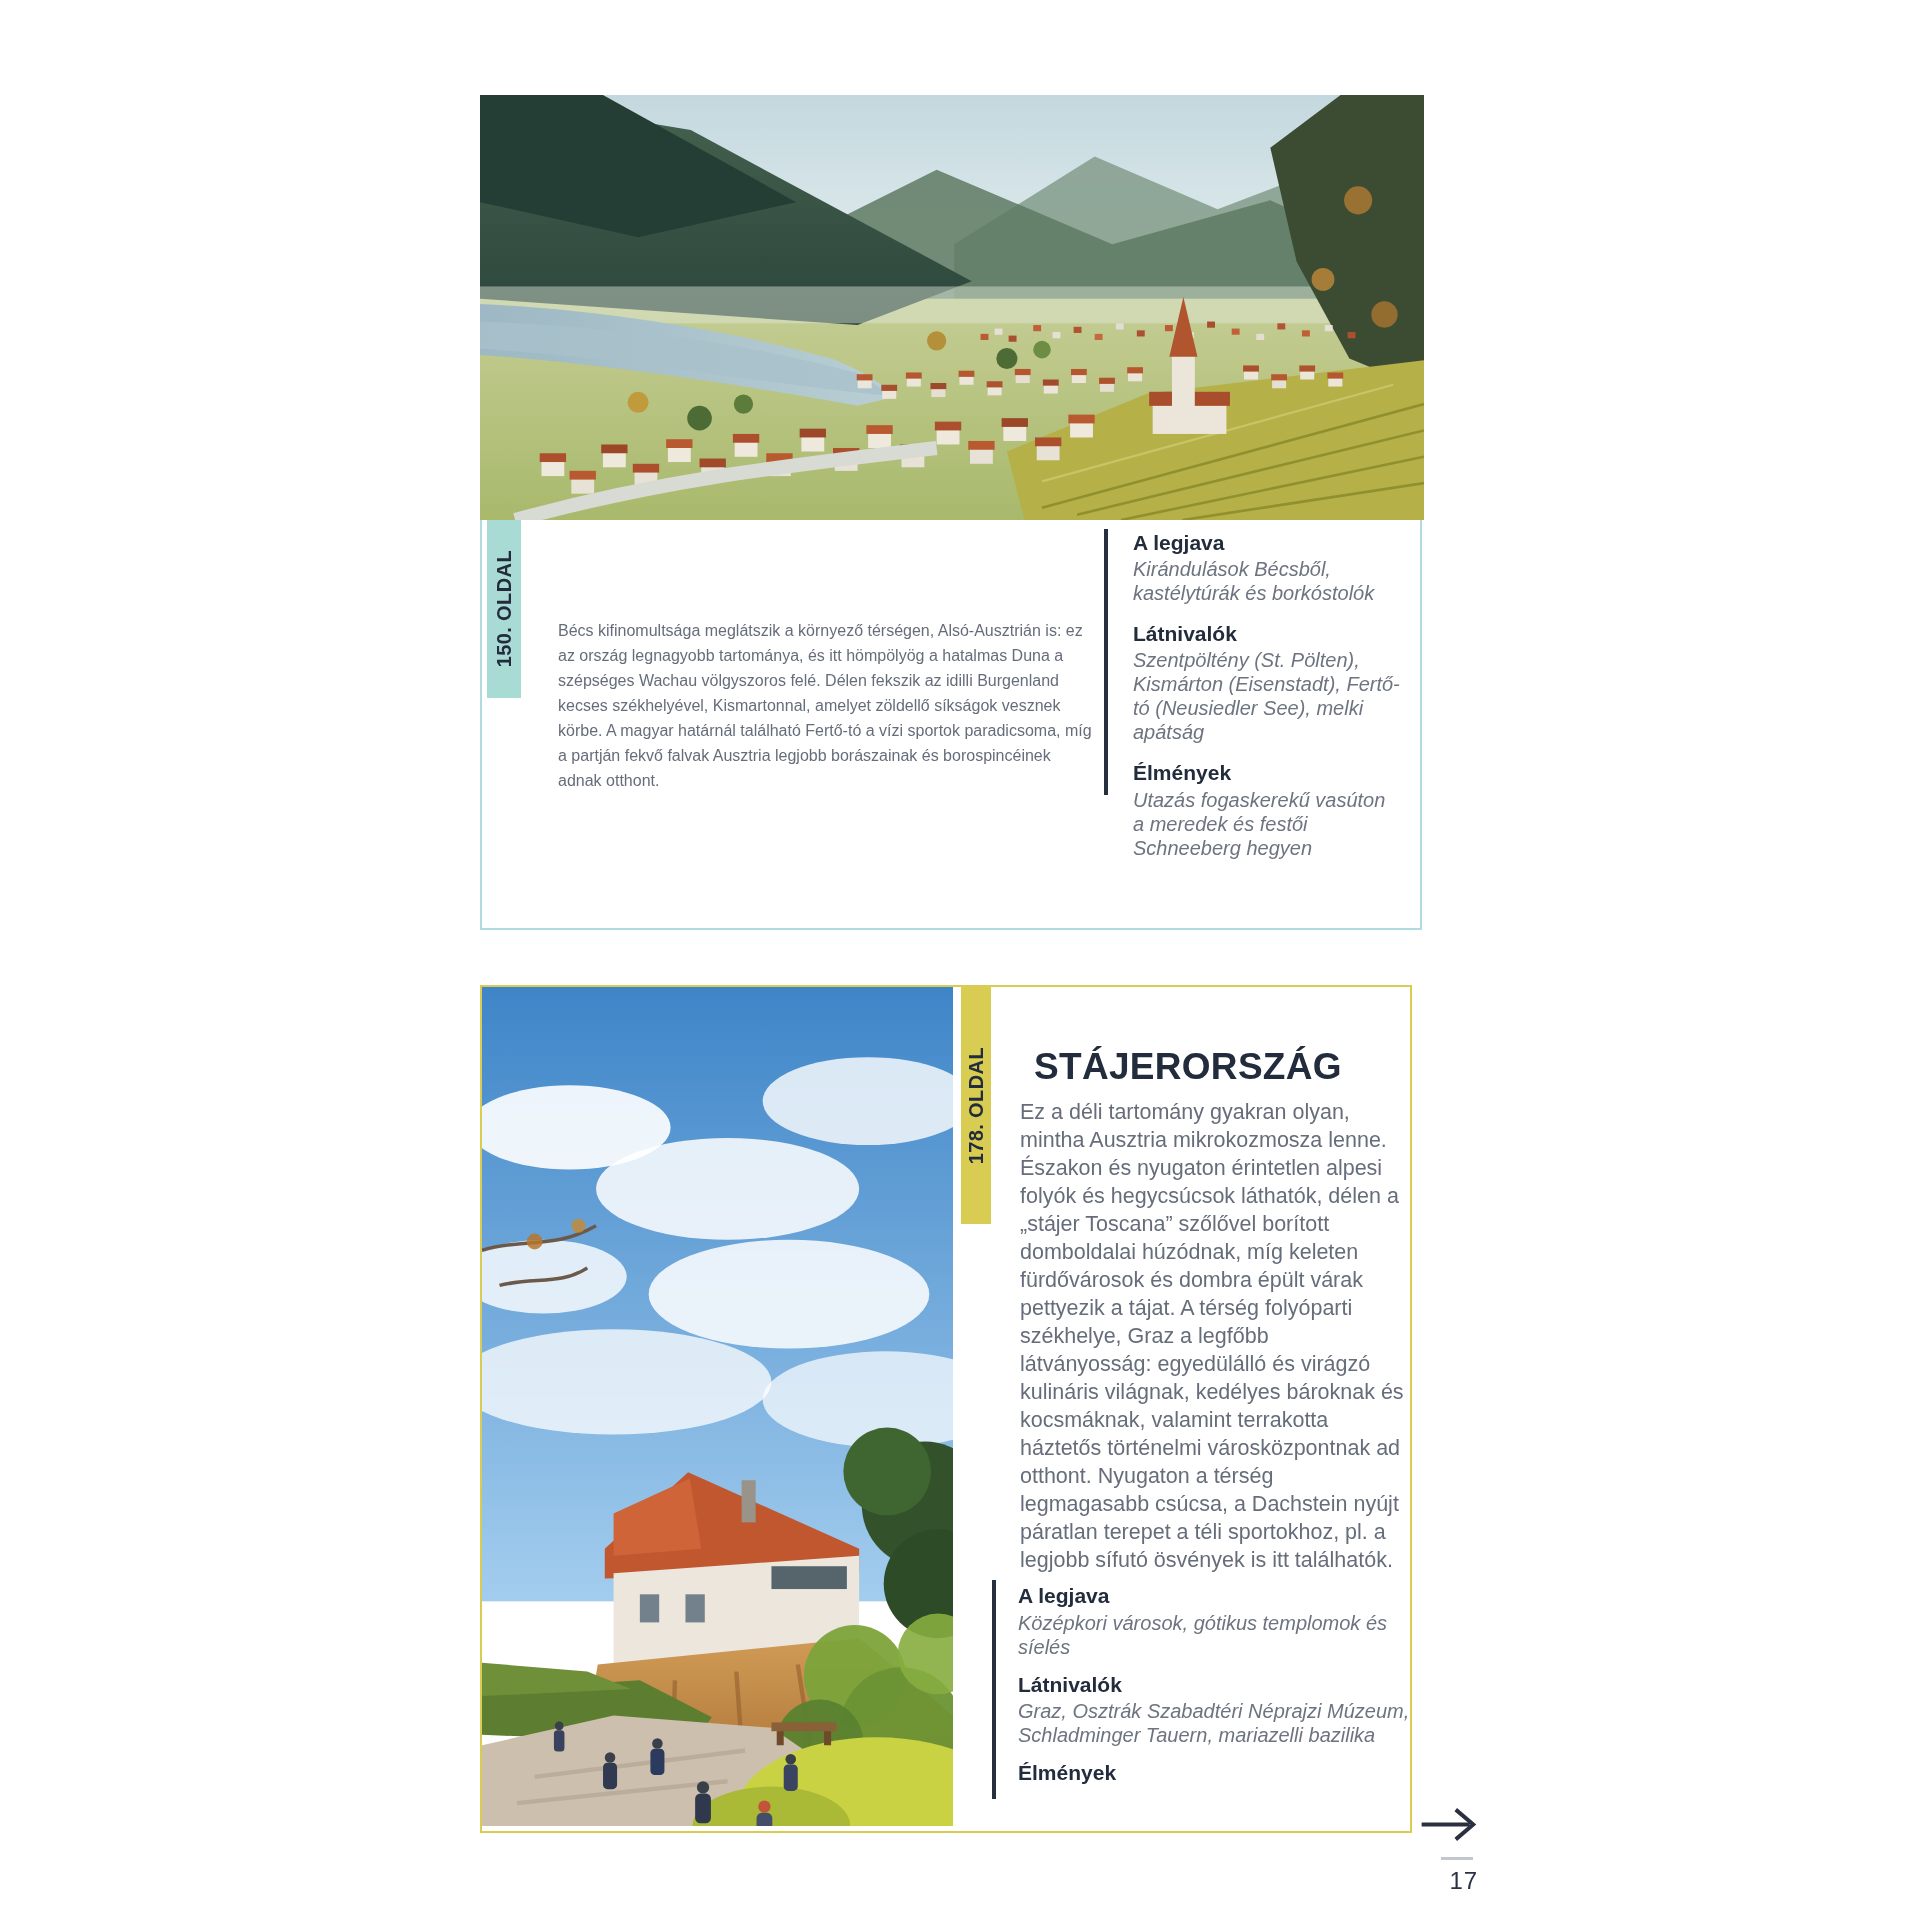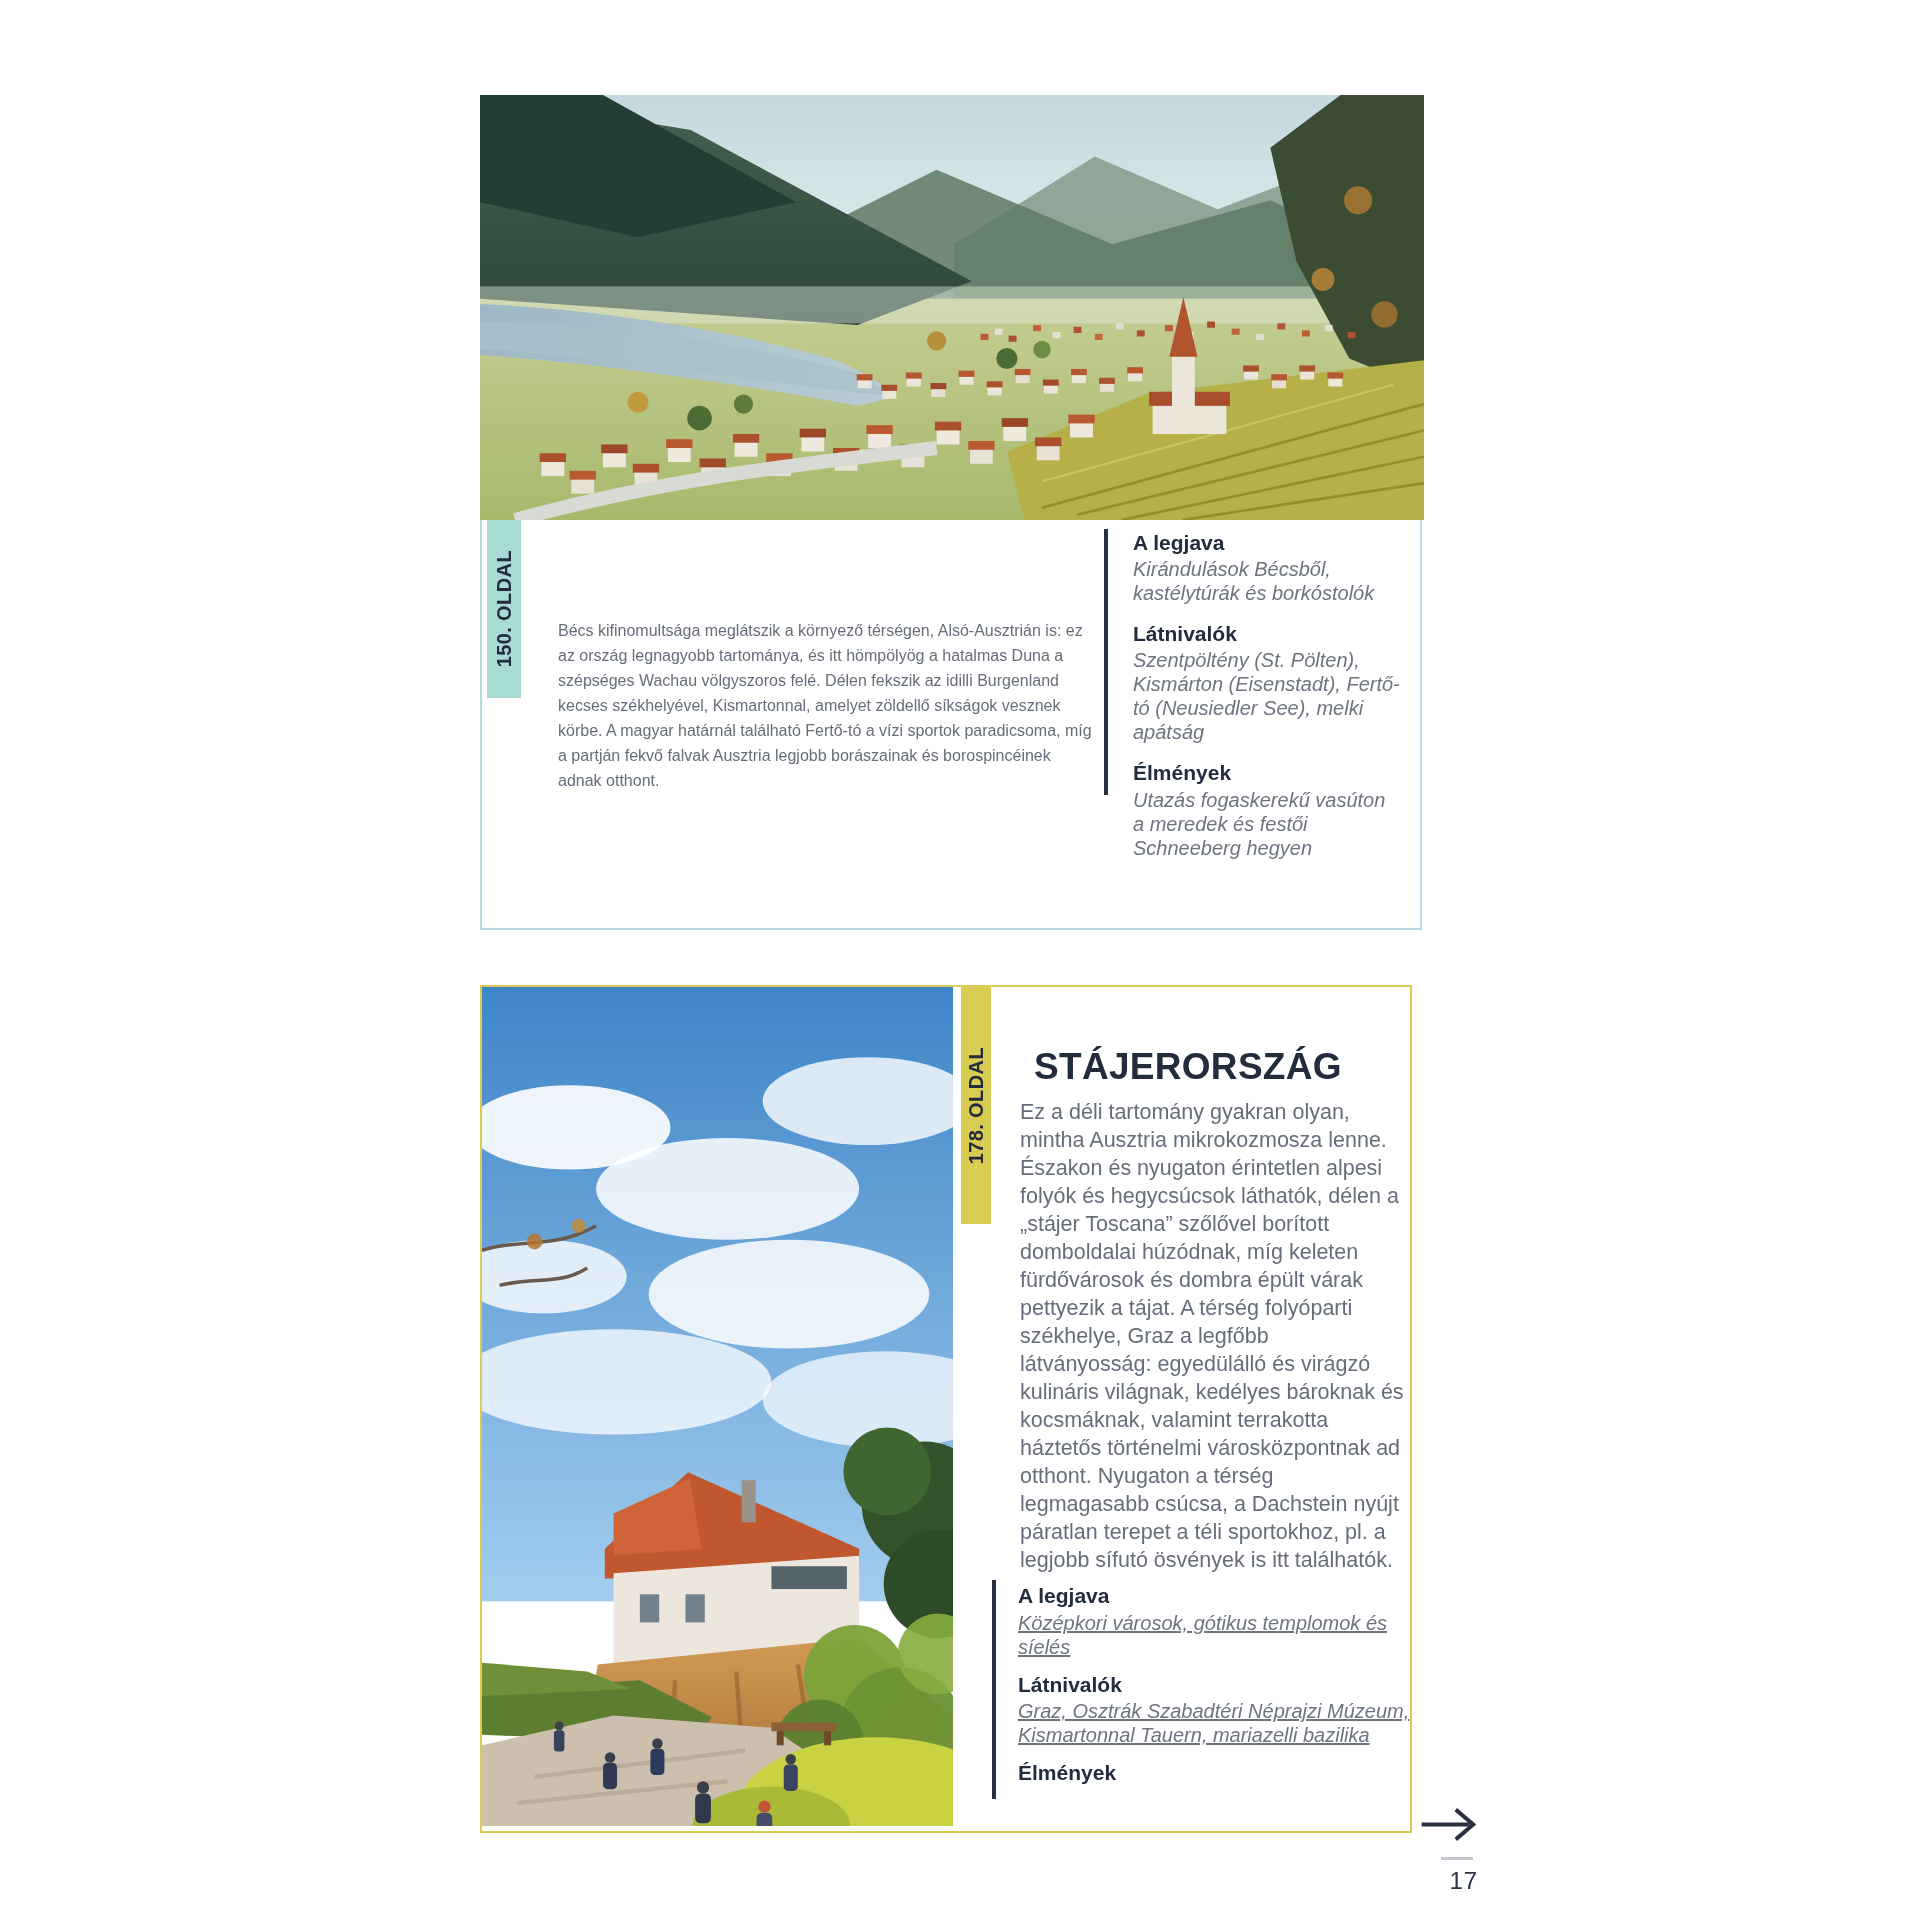--- a/index.html
+++ b/index.html
@@ -41,21 +41,21 @@
   .photo2 svg{display:block;width:100%;height:100%;}
   .strip-yellow{left:479px;top:0;width:30px;height:237px;}
   .col2{position:absolute;left:538px;top:0;width:377px;}
   .title2{position:absolute;left:0;top:46px;margin:14px;color:var(--navy);
     font-size:37px;line-height:40px;font-weight:700;letter-spacing:0.3px;}
   .body2{position:absolute;left:0;top:111px;width:384px;margin:0;
     font-size:21.5px;line-height:28px;color:var(--body-text);}
   .d2{left:510px;top:593px;height:219px;}
   .sections2{position:absolute;left:536px;top:597px;width:395px;}
   .sections2 .sideitem{margin-bottom:14px;}
-  .sections2 .sideitem p{line-height:24px;text-decoration:underline;}
+  .sections2 .sideitem p{line-height:24px;}
   .roman{font-style:normal;}
   
   .next-arrow{position:absolute;left:1419px;top:1805px;width:63px;height:39px;}
   .folio{position:absolute;left:1436px;top:1857px;width:42px;text-align:center;}
   .folio-rule{width:32px;height:2.6px;background:#c3c7cd;margin:0 auto 7px auto;}
   .folio-num{font-size:24px;font-weight:400;color:#2a3242;letter-spacing:0.9px;text-align:right;}
 </style>
 </head>
 <body>
 
@@ -390,21 +390,21 @@
 
     <div class="vdivider d2"></div>
 
     <div class="sections2">
       <div class="sideitem">
         <h3>A legjava</h3>
         <p>Középkori városok, gótikus templomok és síelés</p>
       </div>
       <div class="sideitem">
         <h3>Látnivalók</h3>
-        <p>Graz, Osztrák Szabadtéri Néprajzi Múzeum, Kismartonnal Tauern, mariazelli bazilika</p>
+        <p>Graz, Osztrák Szabadtéri Néprajzi Múzeum, Schladminger Tauern, mariazelli bazilika</p>
       </div>
       <div class="sideitem">
         <h3>Élmények</h3>
       </div>
     </div>
   </section>
 
   <div class="next-arrow">
     <svg viewBox="0 0 72 44" width="63" height="39">
       <line x1="3" y1="22" x2="58" y2="22" stroke="#2a3040" stroke-width="4.5"></line>

